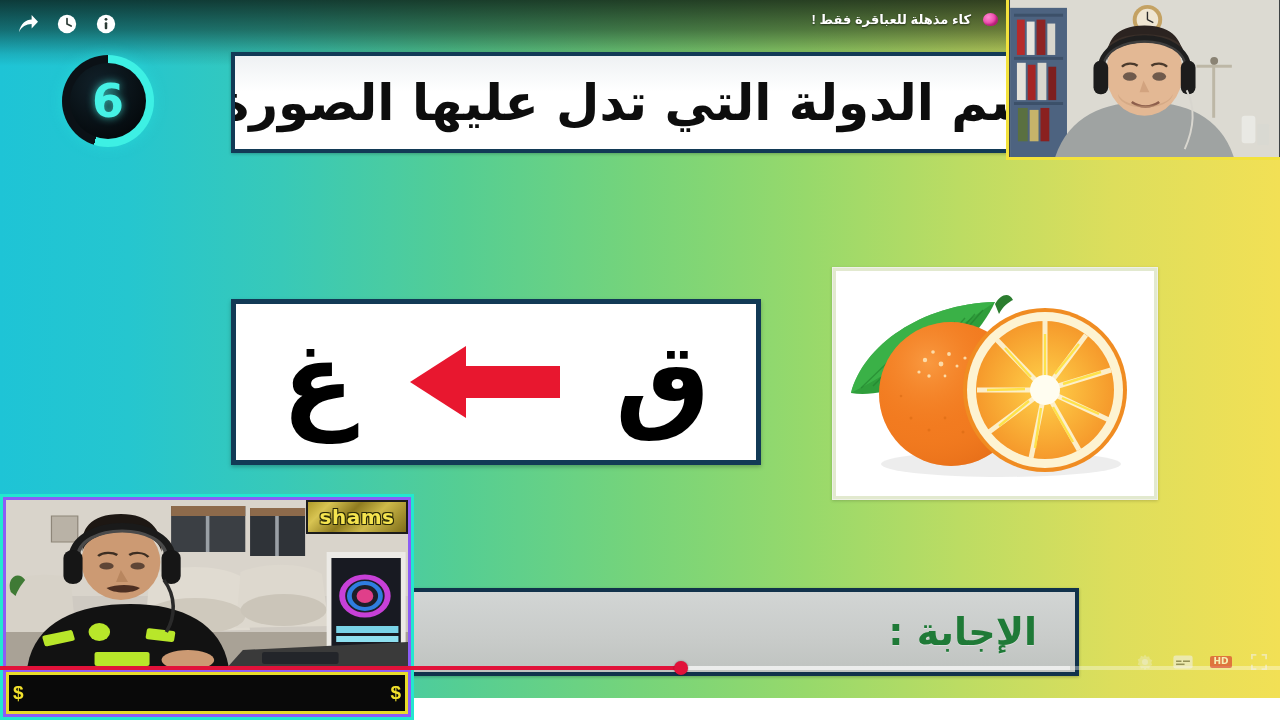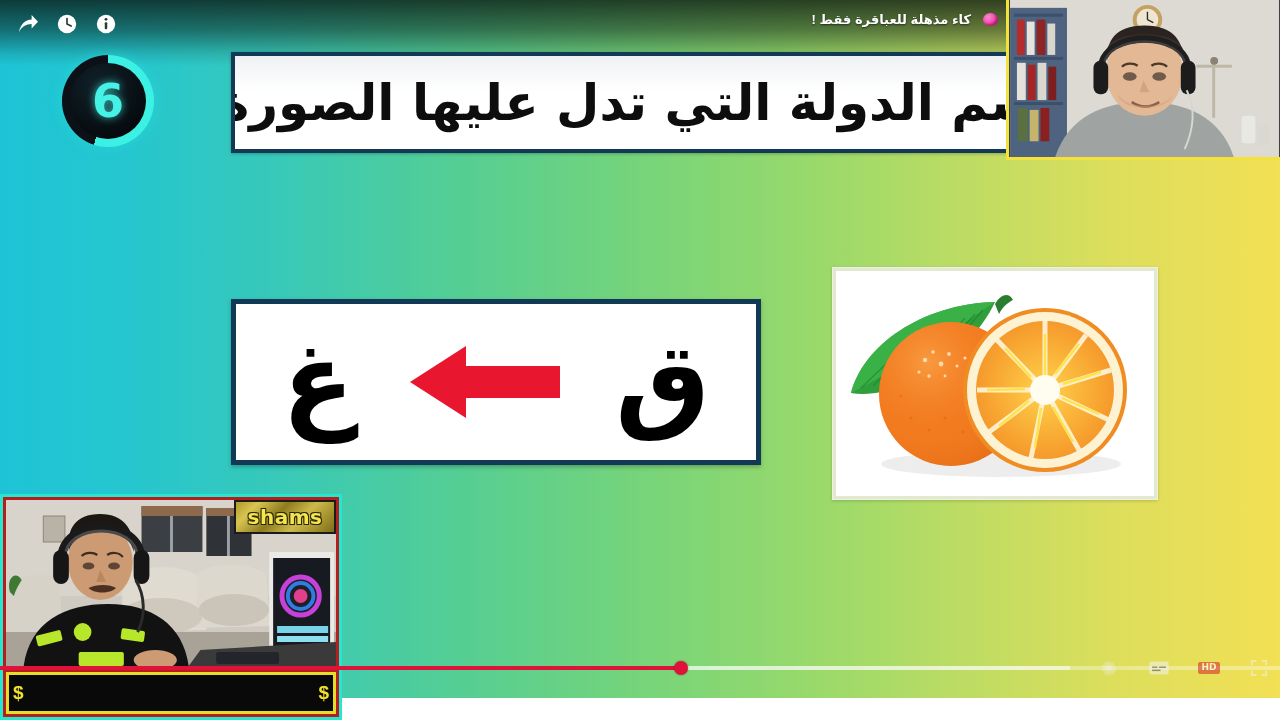--- a/index.html
+++ b/index.html
@@ -126,22 +126,22 @@
     padding-right:38px;box-sizing:border-box;z-index:5;
   }
   .answer-label{
     direction:rtl;color:#1f7a37;font-weight:700;font-size:38px;line-height:1;
     font-family:"DejaVu Sans","Liberation Sans",sans-serif;
     text-shadow:0 1px 0 rgba(255,255,255,.35);
   }
 
   
   .cam-bl{
-    position:absolute;left:0;top:494px;width:342px;height:226px;z-index:20;
-    border:3px solid #23e7cf;box-sizing:border-box;background:#b91c1c;overflow:hidden;padding-left:40px;
+    position:absolute;left:0;top:494px;width:414px;height:226px;z-index:20;
+    border:3px solid #23e7cf;box-sizing:border-box;background:#8b5cf6;overflow:hidden;padding-left:40px;
   }
   .cam-bl .scene{position:absolute;left:3px;top:3px;right:3px;height:166px;overflow:hidden;}
   .cam-bl .scene svg{display:block;width:100%;height:100%;}
   .shams-badge{
     position:absolute;right:3px;top:3px;width:98px;height:30px;z-index:4;
     background:linear-gradient(135deg,#b09a2a 0%,#d8c452 18%,#8e7b1f 42%,#cdb949 64%,#7e6d18 100%);
     border:2px solid #1b1b1b;display:flex;align-items:center;justify-content:center;
   }
   .shams-badge span{
     color:#f5e44f;font-size:20px;font-weight:700;letter-spacing:.5px;
@@ -182,21 +182,21 @@
     position:absolute;left:0;top:6px;width:1365px;max-width:1070px;height:4px;background:rgba(255,255,255,.55);
   }
   .prog-played{
     position:absolute;left:0;top:6px;width:681px;height:4px;background:#e1123a;
   }
   .prog-knob{
     position:absolute;left:674px;top:1px;width:14px;height:14px;border-radius:50%;
     background:#e1123a;box-shadow:0 0 2px rgba(0,0,0,.4);cursor:pointer;
   }
   .ctrl-right{
-    position:absolute;right:10px;bottom:22px;display:flex;align-items:center;gap:28px;z-index:26;
+    position:absolute;right:10px;bottom:28px;display:flex;align-items:center;gap:16px;z-index:26;
     opacity:.55;
     justify-content:center;
   }
   .ctrl-right .c{width:22px;height:16px;display:flex;align-items:center;justify-content:center;cursor:pointer;}
   .hd-badge{
     background:#d61f26;color:#fff;font-size:9px;font-weight:700;padding:1px 3px;border-radius:2px;
     font-family:"DejaVu Sans",sans-serif;line-height:1.1;
   }
 
   
@@ -308,20 +308,23 @@
           <line x1="220" y1="139" x2="240" y2="174"></line>
           <line x1="208" y1="140" x2="202" y2="180"></line>
           <line x1="196" y1="133" x2="166" y2="158"></line>
           <line x1="192" y1="121" x2="154" y2="122"></line>
           <line x1="198" y1="109" x2="172" y2="80"></line>
         </g>
         <circle cx="212" cy="122" r="15" fill="#fffdf0"></circle>
       </svg>
     </div>
 
+    <div class="answer-bar">
+      <div class="answer-label">الإجابة :</div>
+    </div>
 
     <div class="top-scrim"></div>
 
     <div class="yt-top-icons">
       <div class="yt-ic">
         <svg width="22" height="20" viewBox="0 0 24 22">
             <path d="M2 20 C4 10 10 6 16 6 L16 1 L23 8.5 L16 16 L16 11 C10 11 5 14 2 20 Z" fill="#ffffff"></path>
           </svg>
       </div>
       <div class="yt-ic">

